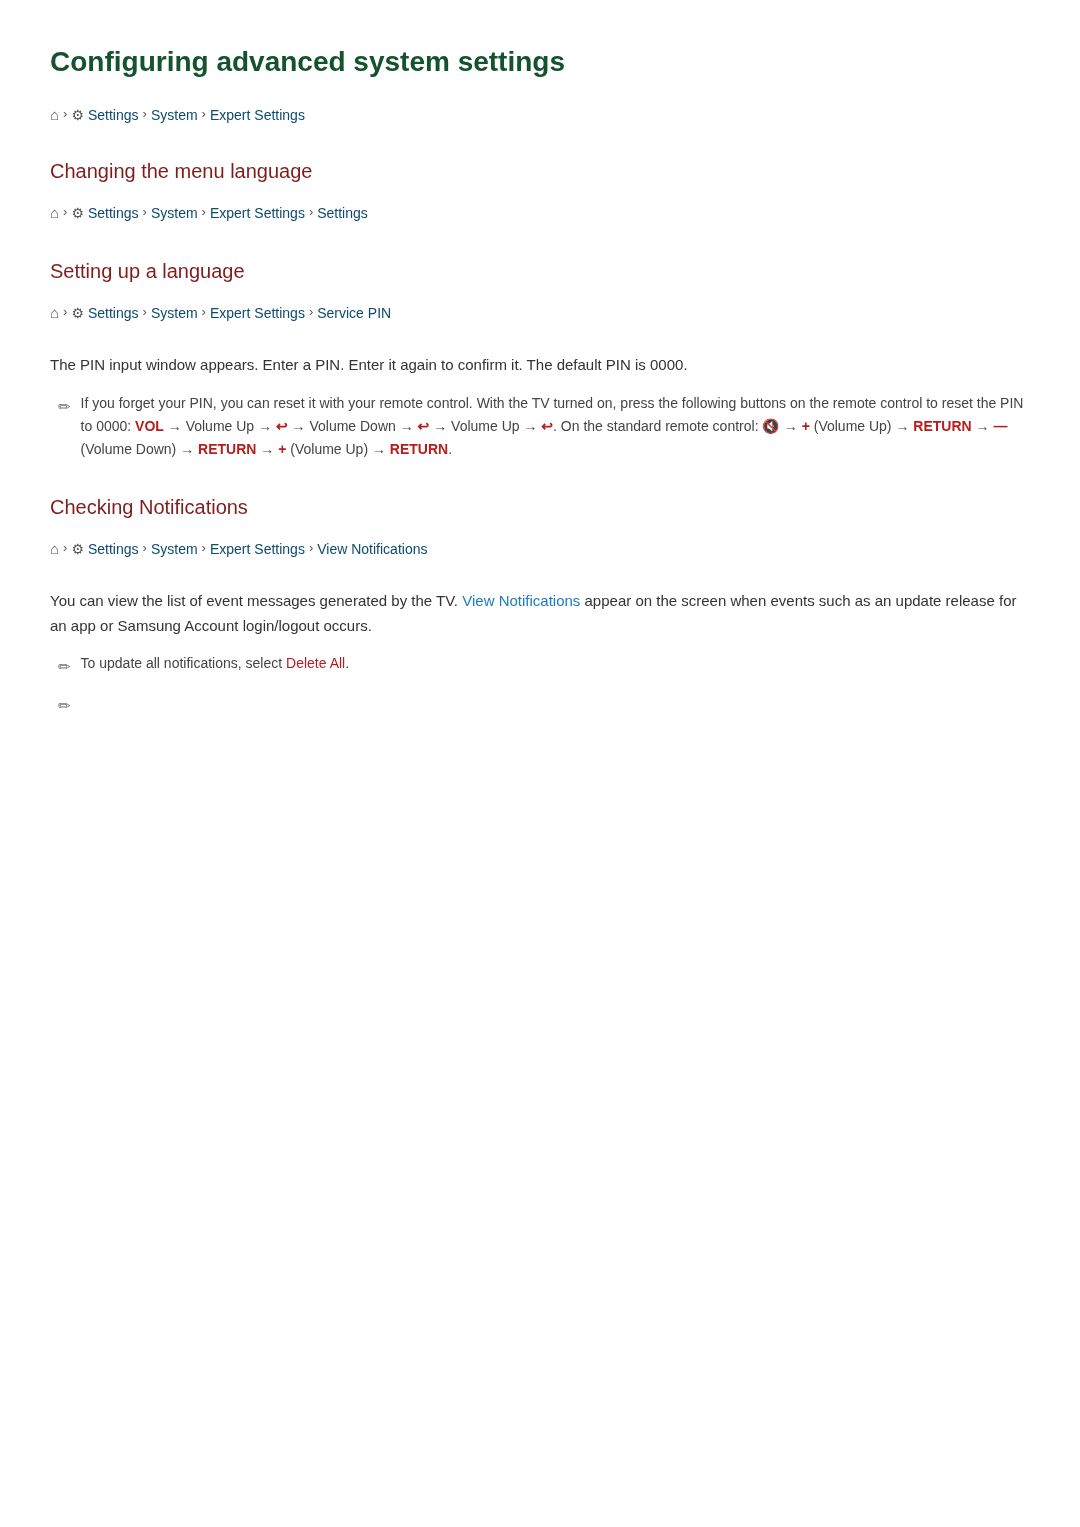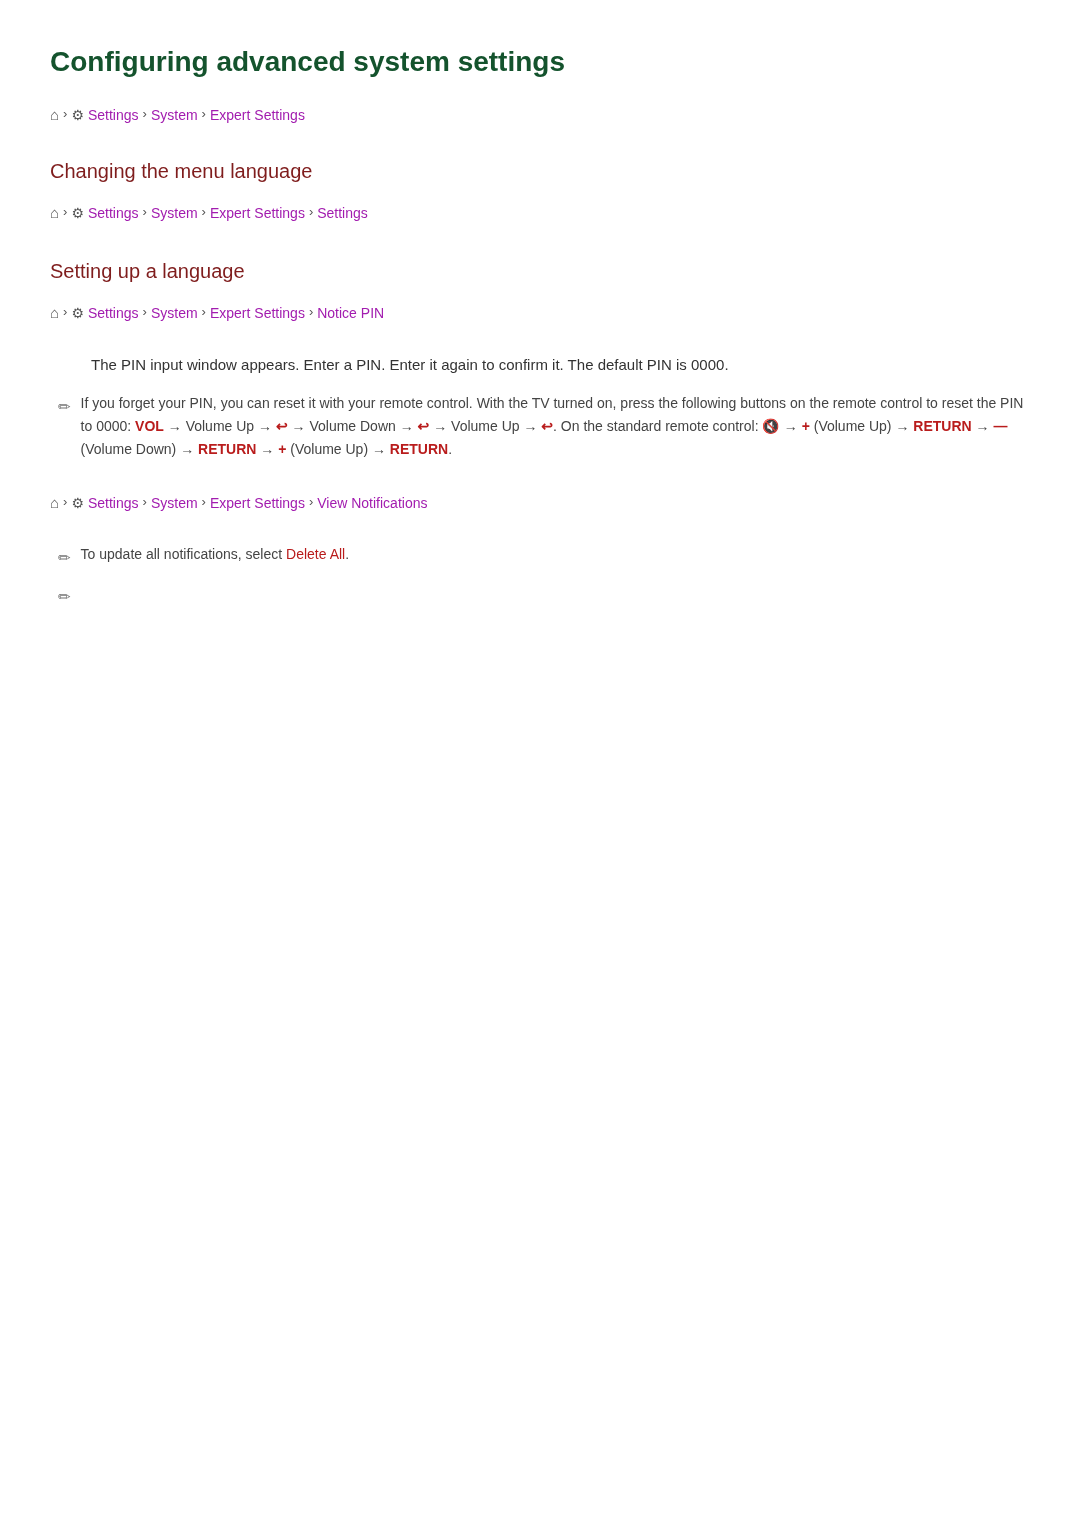--- a/index.html
+++ b/index.html
@@ -38,21 +38,21 @@
       color: #555;
       font-size: 13px;
     }
 
     .breadcrumb .settings-icon {
       color: #555;
       font-size: 14px;
     }
 
     .breadcrumb a, .breadcrumb .bc-link {
-      color: #a21caf;
+      color: #0c4a6e;
       text-decoration: none;
       font-size: 14px;
     }
 
     .section-title {
       font-size: 20px;
       font-weight: 400;
       color: #7f1d1d;
       margin-bottom: 14px;
       margin-top: 10px;
@@ -60,21 +60,20 @@
 
     .section {
       margin-bottom: 30px;
     }
 
     .body-text {
       color: #333;
       font-size: 15px;
       line-height: 1.65;
       margin-bottom: 14px;
-      margin-left: 41px;
     }
 
     .note-block {
       display: flex;
       align-items: flex-start;
       gap: 10px;
       margin-bottom: 12px;
       margin-left: 8px;
     }
 
@@ -149,48 +148,53 @@
   <div class="breadcrumb">
     <span class="home-icon">⌂</span>
     <span class="chevron">›</span>
     <span class="gear-symbol settings-icon">⚙</span>
     <span class="bc-link">Settings</span>
     <span class="chevron">›</span>
     <span class="bc-link">System</span>
     <span class="chevron">›</span>
     <span class="bc-link">Expert Settings</span>
     <span class="chevron">›</span>
-    <span class="bc-link">Notice PIN</span>
+    <span class="bc-link">Service PIN</span>
   </div>
 
   <p class="body-text">The PIN input window appears. Enter a PIN. Enter it again to confirm it. The default PIN is 0000.</p>
 
   <div class="note-block">
     <span class="pencil-icon">✏</span>
     <span class="note-text">
       If you forget your PIN, you can reset it with your remote control. With the TV turned on, press the following buttons on the remote control to reset the PIN to 0000: <span class="highlight-bold">VOL</span> → Volume Up → <span class="highlight-bold">↩</span> → Volume Down → <span class="highlight-bold">↩</span> → Volume Up → <span class="highlight-bold">↩</span>. On the standard remote control: 🔇 → <span class="highlight-bold">+</span> (Volume Up) → <span class="highlight-bold">RETURN</span> → <span class="highlight-bold">—</span> (Volume Down) → <span class="highlight-bold">RETURN</span> → <span class="highlight-bold">+</span> (Volume Up) → <span class="highlight-bold">RETURN</span>.
     </span>
   </div>
 </div>
 
 <div class="section">
+  <h2 class="section-title">Checking Notifications</h2>
 
   <div class="breadcrumb">
     <span class="home-icon">⌂</span>
     <span class="chevron">›</span>
     <span class="gear-symbol settings-icon">⚙</span>
     <span class="bc-link">Settings</span>
     <span class="chevron">›</span>
     <span class="bc-link">System</span>
     <span class="chevron">›</span>
     <span class="bc-link">Expert Settings</span>
     <span class="chevron">›</span>
     <span class="bc-link">View Notifications</span>
   </div>
 
+  <p class="body-text">
+    <span>You can view the list of event messages generated by the TV.</span>
+    <span> </span><span class="highlight-link">View Notifications</span><span> appear on the screen when events such as an update release for an app or Samsung Account login/logout occurs.</span>
+  </p>
 
   <div class="note-block">
     <span class="pencil-icon">✏</span>
     <span class="note-text">
       <span>To update all notifications, select </span><span class="highlight-delete">Delete All</span><span>.</span>
     </span>
   </div>
 
   <div class="note-block">
     <span class="pencil-icon">✏</span>

